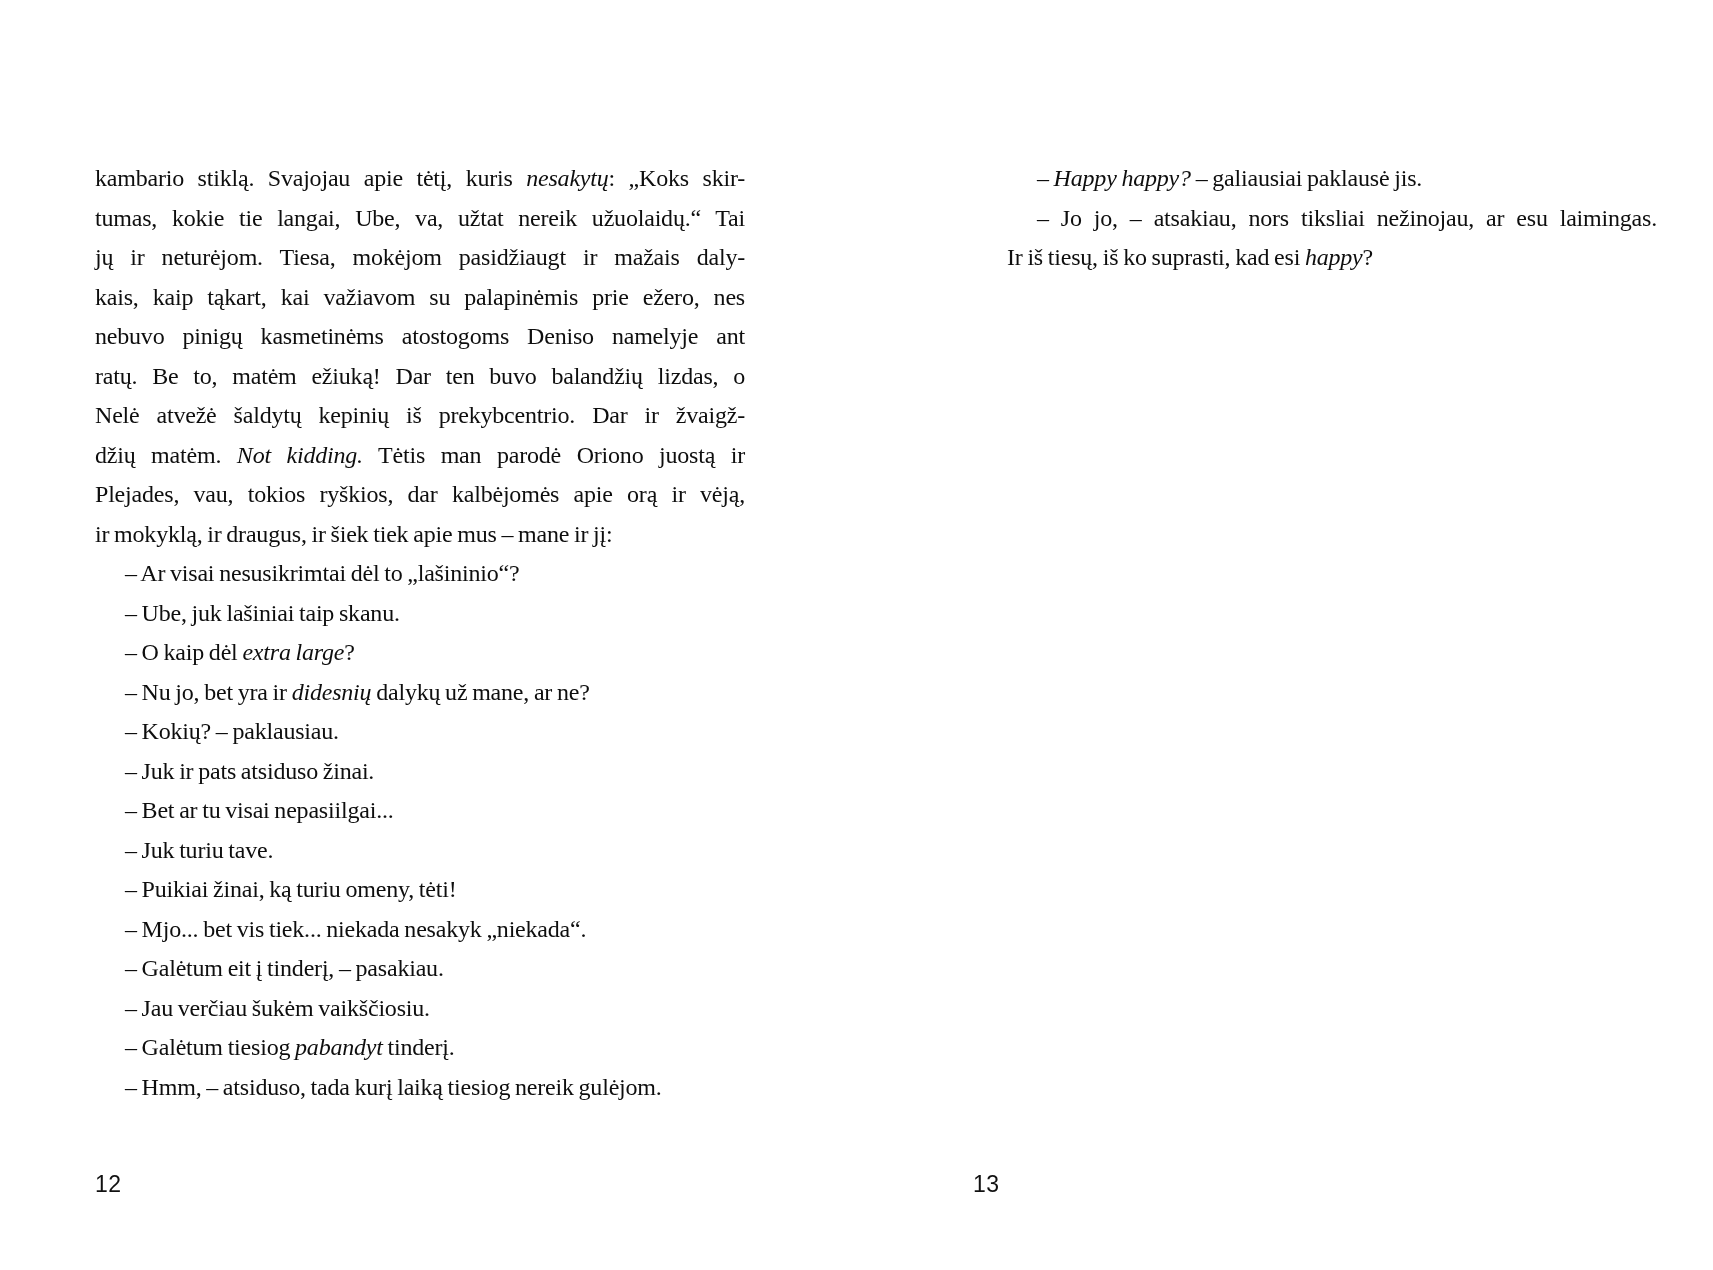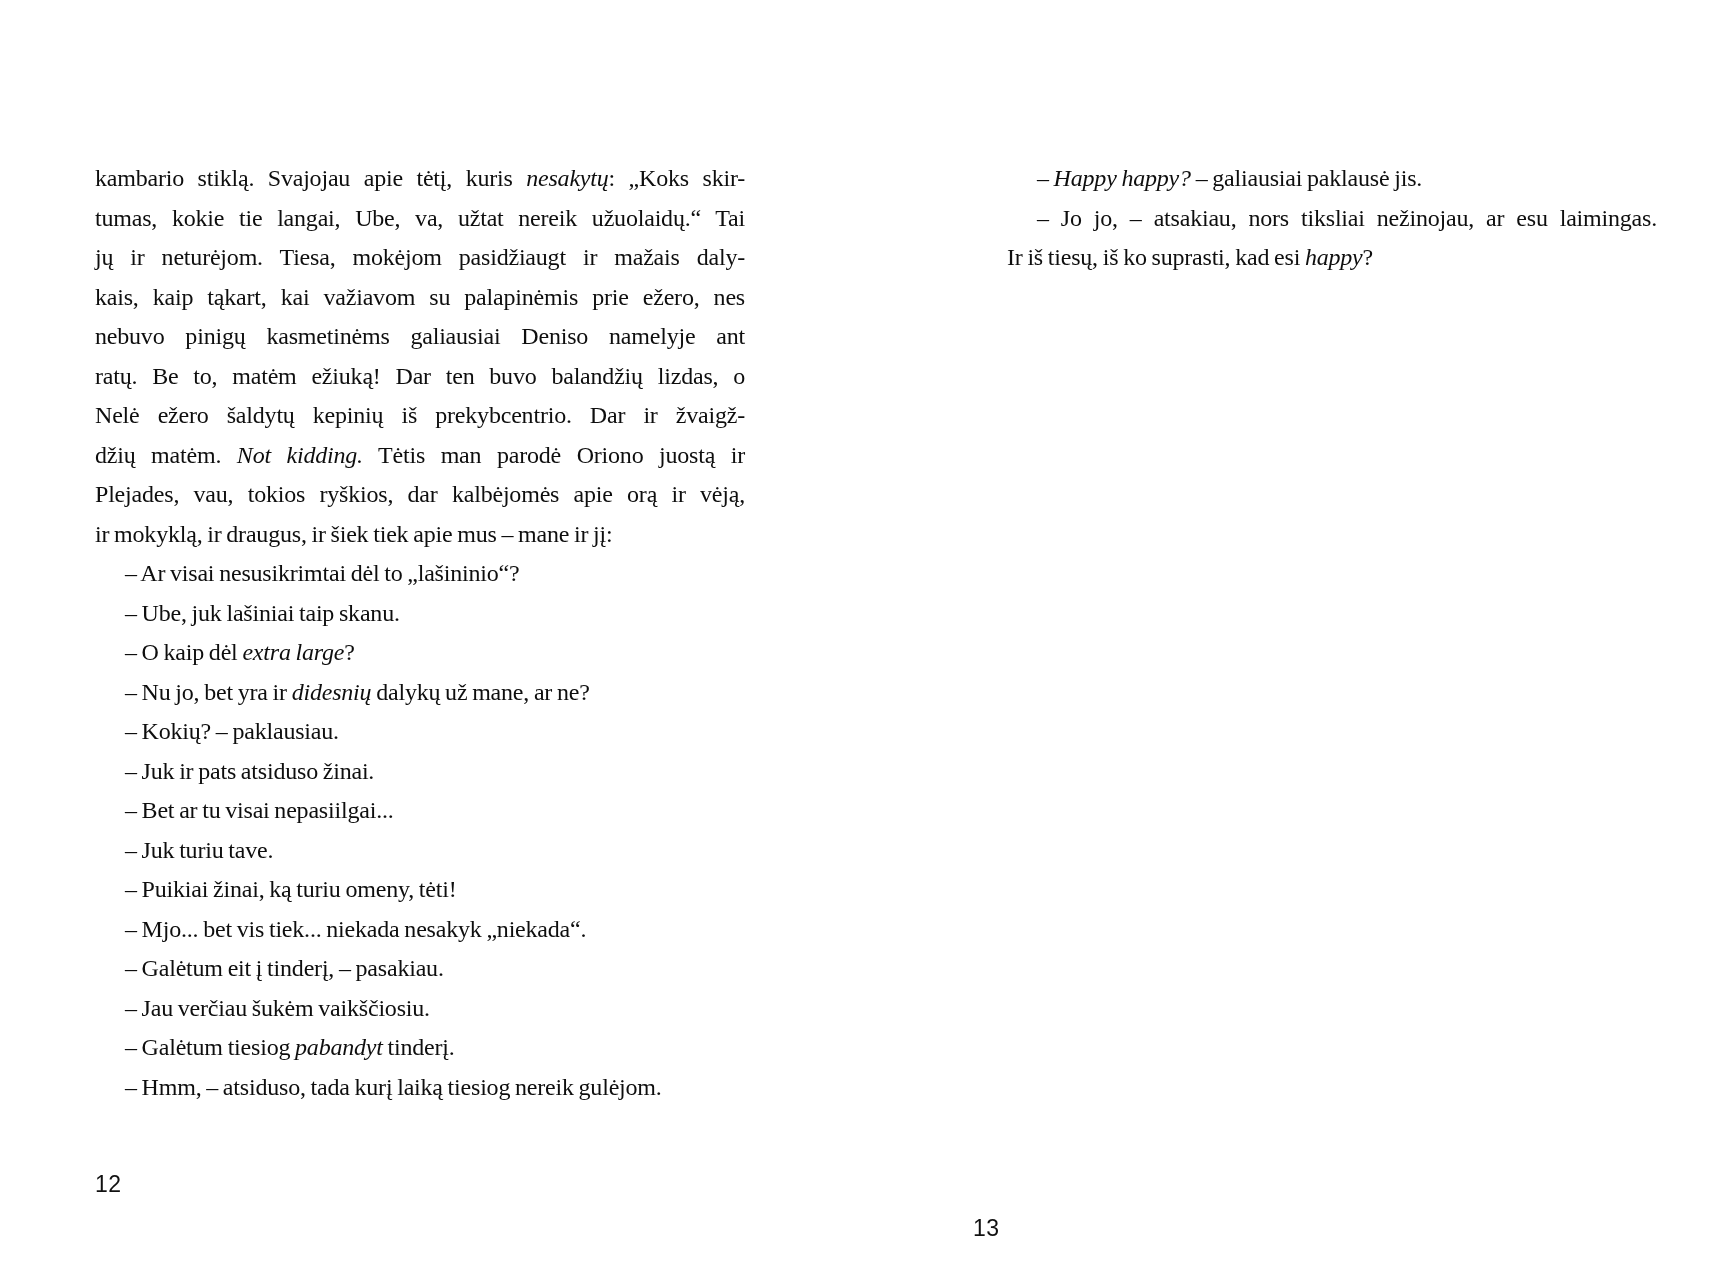--- a/index.html
+++ b/index.html
@@ -51,36 +51,36 @@
     position: absolute;
     top: 1172px;
     width: 650px;
     font-family: "Liberation Sans", sans-serif;
     font-size: 23px;
     line-height: 24px;
     letter-spacing: 0.5px;
     color: #111111;
   }
   #left-pagenum  { left: 95px; }
-  #right-pagenum { left: 973px; margin-top: 44px; }
+  #right-pagenum { left: 973px; }
 </style>
 </head>
 <body>
 
 <div id="page-left-half" class="page-half"></div>
 <div id="page-right-half" class="page-half"></div>
 
 <div id="left-textblock" class="textblock">
     <div class="line justify"><span>kambario stiklą. Svajojau apie tėtį, kuris </span><i>nesakytų</i><span>: „Koks skir-</span></div>
     <div class="line justify"><span>tumas, kokie tie langai, Ube, va, užtat nereik užuolaidų.“ Tai</span></div>
     <div class="line justify"><span>jų ir neturėjom. Tiesa, mokėjom pasidžiaugt ir mažais daly-</span></div>
     <div class="line justify"><span>kais, kaip tąkart, kai važiavom su palapinėmis prie ežero, nes</span></div>
-    <div class="line justify"><span>nebuvo pinigų kasmetinėms galiausiai Deniso namelyje ant</span></div>
+    <div class="line justify"><span>nebuvo pinigų kasmetinėms atostogoms Deniso namelyje ant</span></div>
     <div class="line justify"><span>ratų. Be to, matėm ežiuką! Dar ten buvo balandžių lizdas, o</span></div>
-    <div class="line justify"><span>Nelė ežero šaldytų kepinių iš prekybcentrio. Dar ir žvaigž-</span></div>
+    <div class="line justify"><span>Nelė atvežė šaldytų kepinių iš prekybcentrio. Dar ir žvaigž-</span></div>
     <div class="line justify"><span>džių matėm. </span><i>Not kidding.</i><span> Tėtis man parodė Oriono juostą ir</span></div>
     <div class="line justify"><span>Plejades, vau, tokios ryškios, dar kalbėjomės apie orą ir vėją,</span></div>
     <div class="line plain"><span>ir mokyklą, ir draugus, ir šiek tiek apie mus – mane ir jį:</span></div>
     <div class="line plain indent"><span>– Ar visai nesusikrimtai dėl to „lašininio“?</span></div>
     <div class="line plain indent"><span>– Ube, juk lašiniai taip skanu.</span></div>
     <div class="line plain indent"><span>– O kaip dėl </span><i>extra large</i><span>?</span></div>
     <div class="line plain indent"><span>– Nu jo, bet yra ir </span><i>didesnių</i><span> dalykų už mane, ar ne?</span></div>
     <div class="line plain indent"><span>– Kokių? – paklausiau.</span></div>
     <div class="line plain indent"><span>– Juk ir pats atsiduso žinai.</span></div>
     <div class="line plain indent"><span>– Bet ar tu visai nepasiilgai...</span></div>

